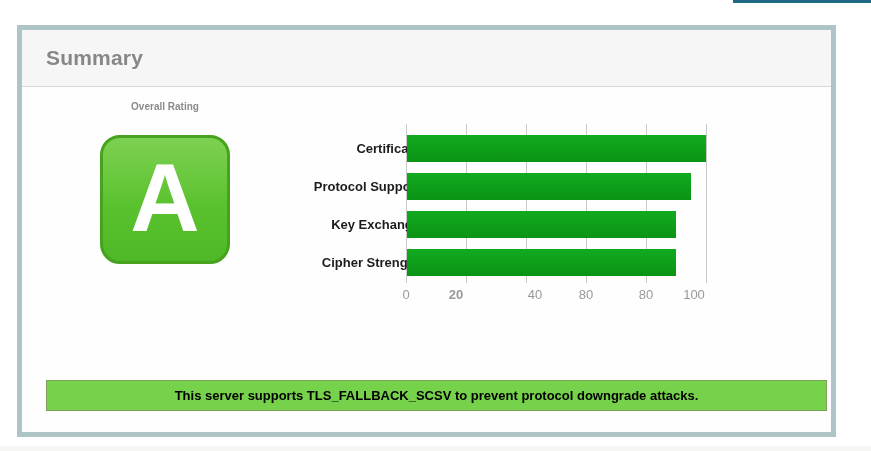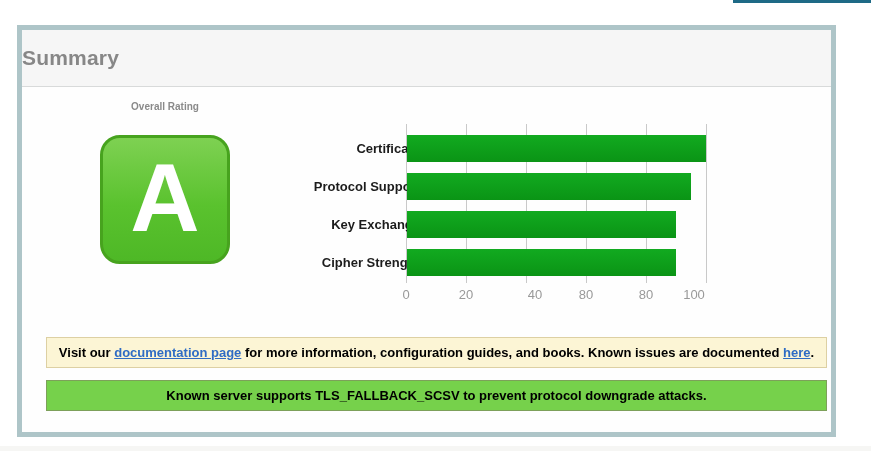--- a/index.html
+++ b/index.html
@@ -34,20 +34,21 @@
     box-sizing: border-box;
     border: 5px solid #aec5c8;
     background: #fefefe;
   }
   .panel-header {
     height: 57px;
     background: #f6f6f6;
     border-bottom: 1px solid #d8dada;
     display: flex;
     align-items: center;
+    padding-left: 24px;
     box-sizing: border-box;
   }
   .panel-title {
     font-size: 21px;
     font-weight: bold;
     color: #878787;
     letter-spacing: 0.2px;
   }
   .panel-body {
     position: relative;
@@ -184,45 +185,42 @@
         <div class="rating-label">Overall Rating</div>
         <div class="grade-badge">
           <span class="grade-letter">A</span>
         </div>
       </div>
 
       <div class="chart-plot">
           <div class="gridline" style="left: 0px;"></div>
           <div class="tick" style="left: 0px;">0</div>
           <div class="gridline" style="left: 60px;"></div>
-          <div class="tick" style="left: 60px;">20</div>
+          <div class="tick" style="left: 50px; font-weight: bold;">20</div>
           <div class="gridline" style="left: 120px;"></div>
           <div class="tick" style="left: 120px; margin-left: 9px;">40</div>
           <div class="gridline" style="left: 180px;"></div>
           <div class="tick" style="left: 180px;">80</div>
           <div class="gridline" style="left: 240px;"></div>
           <div class="tick" style="left: 240px;">80</div>
           <div class="gridline" style="left: 300px;"></div>
           <div class="tick" style="left: 288px;">100</div>
           <div class="bar-label" style="top: 11px;">Certificate</div>
           <div class="bar" style="top: 11px; width: 299px;"></div>
           <div class="bar-label" style="top: 49px;">Protocol Support</div>
           <div class="bar" style="top: 49px; width: 284px;"></div>
           <div class="bar-label" style="top: 87px;">Key Exchange</div>
           <div class="bar" style="top: 87px; width: 269px;"></div>
           <div class="bar-label" style="top: 125px;">Cipher Strength</div>
           <div class="bar" style="top: 125px; width: 269px;"></div>
         </div>
 
-      <div class="notice notice-info">
-        <span>Visit our </span><a>documentation page</a><span> for more information, configuration guides, and books. Known issues are documented </span><a>here</a><span>.</span>
-      </div>
 
       <div class="notice notice-success">
-        <span>Known server supports TLS_FALLBACK_SCSV to prevent protocol downgrade attacks.</span>
+        <span>This server supports TLS_FALLBACK_SCSV to prevent protocol downgrade attacks.</span>
       </div>
 
     </div>
   </div>
 
   <div class="bottom-strip"></div>
 
 </div>
 
 </body></html>

